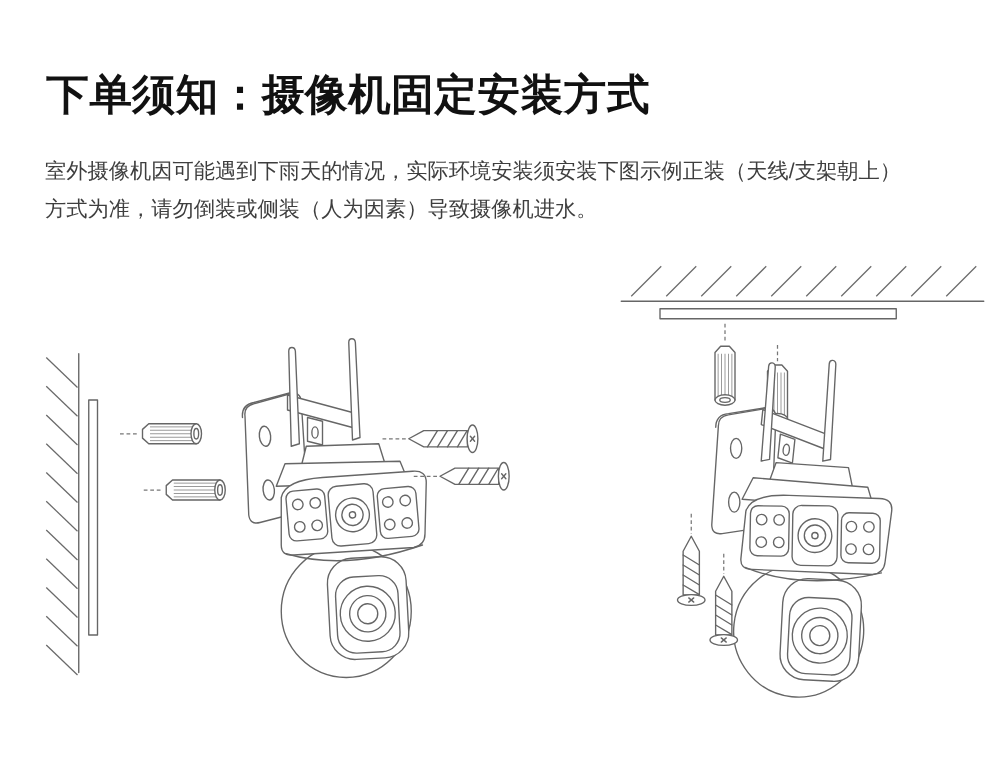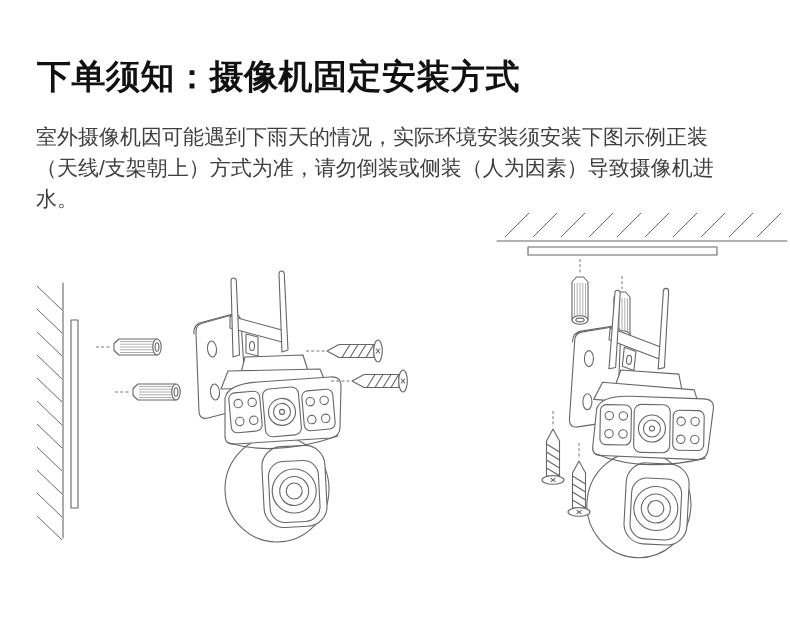--- a/index.html
+++ b/index.html
@@ -1,21 +1,21 @@
 <!DOCTYPE html>
 <html><head>
 <meta charset="utf-8">
 <style>
   html,body{margin:0;padding:0;background:#fff;}
   .canvas{position:relative;width:790px;height:623px;background:#ffffff;overflow:hidden;
           font-family:"Liberation Sans","DejaVu Sans",sans-serif;}
   .page-title{position:absolute;left:37px;top:56px;margin:0;font-size:34px;line-height:1.2;
               font-weight:700;color:#111111;letter-spacing:0.5px;text-align:right;}
   .notice-text{position:absolute;left:36px;top:121px;margin:0;width:690px;
-               font-size:21px;line-height:31px;color:#3e3e3e;}
+               font-size:17px;line-height:31px;color:#3e3e3e;}
   .figures-svg{position:absolute;left:0;top:200px;width:790px;height:375px;}
   
   .ln{stroke:#666;fill:none;stroke-width:1.1;stroke-linejoin:round;stroke-linecap:round;}
   .wf{fill:#ffffff;stroke:#666;stroke-width:1.1;stroke-linejoin:round;}
   .thin{stroke:#9a9a9a;stroke-width:0.8;fill:none;}
   .dash{stroke:#777;stroke-width:1;stroke-dasharray:3 2.2;fill:none;}
   .hatch{stroke:#6a6a6a;stroke-width:1;fill:none;}
 </style>
 </head>
 <body>

